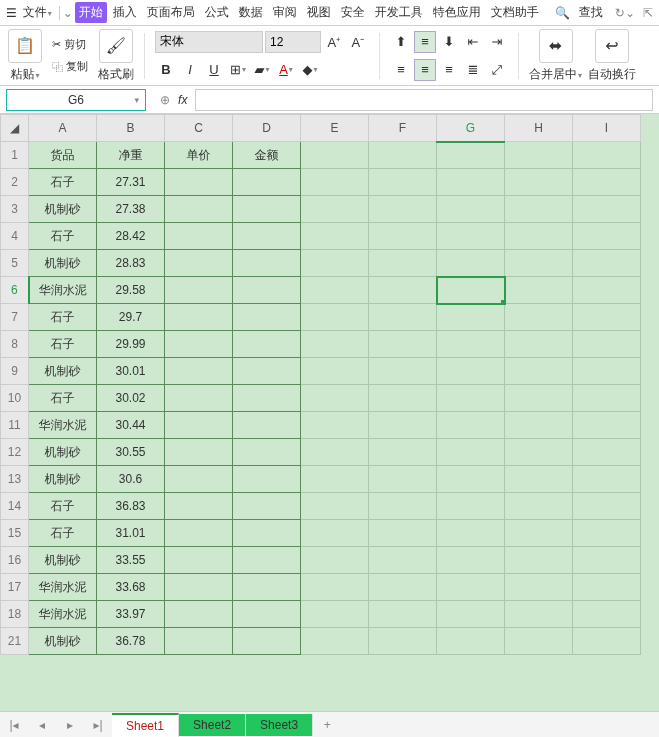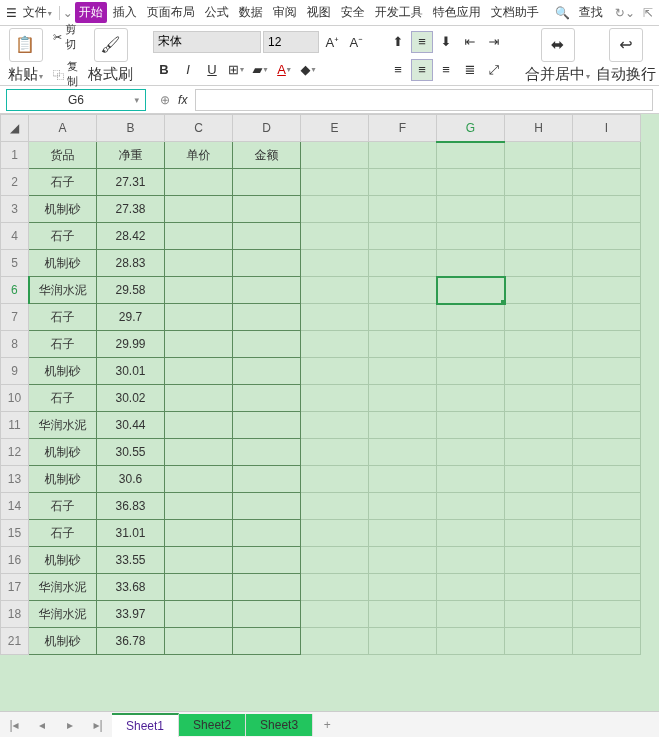--- a/index.html
+++ b/index.html
@@ -1,25 +1,25 @@
 <!DOCTYPE html>
 <html><head>
 <meta charset="utf-8">
 <style>
 *{box-sizing:border-box;margin:0;padding:0;font-family:"Microsoft YaHei",SimSun,sans-serif}
 body{background:#fff;font-size:12px;color:#333;width:659px;height:737px;overflow:hidden;display:flex;flex-direction:column}
 .menubar{display:flex;align-items:center;height:26px;border-bottom:1px solid #d0d0d0;padding:0 6px;gap:2px}
 .menu-item{padding:2px 4px;cursor:pointer;white-space:nowrap;font-size:12px}
-.menu-item.active{background:#a21caf;color:#fff;border-radius:2px}
+.menu-item.active{background:#8b5cf6;color:#fff;border-radius:2px}
 .menu-sep{width:1px;height:14px;background:#ccc;margin:0 1px}
 .menubar .spacer{flex:1}
 .toolbar{display:flex;align-items:center;height:60px;border-bottom:1px solid #d0d0d0;padding:4px 8px;gap:6px}
 .tb-col{display:flex;flex-direction:column;gap:3px;align-items:center;justify-content:center}
 .tb-big{width:34px;height:34px;border:1px solid #d0d0d0;border-radius:3px;display:flex;align-items:center;justify-content:center;font-size:16px}
-.tb-lbl{font-size:15px;white-space:nowrap}
+.tb-lbl{font-size:12px;white-space:nowrap}
 .tb-btn{display:flex;align-items:center;gap:3px;padding:2px 4px;font-size:11px;cursor:pointer}
 .tb-sep{width:1px;height:46px;background:#e0e0e0;margin:0 4px}
 .font-sel,.size-sel{height:22px;border:1px solid #ccc;font-size:12px;padding:0 4px;background:#e5e5e5}
 .font-sel{width:108px}
 .size-sel{width:56px}
 .fmt-row{display:flex;gap:2px;align-items:center}
 .fmt-btn{width:22px;height:22px;display:flex;align-items:center;justify-content:center;border:1px solid transparent;cursor:pointer;font-size:13px}
 .fmt-btn.active{background:#d8ead9;border-color:#aac}
 .dd::after{content:"▾";font-size:8px;margin-left:1px;color:#888}
 .refbar{display:flex;align-items:center;height:28px;border-bottom:1px solid #d0d0d0}
@@ -37,21 +37,21 @@
 .colE,.colF,.colG,.colH,.colI{width:68px}
 td.databorder{border:1px solid #5a8a5c}
 td.sel{outline:2px solid #2e9b4f;outline-offset:-1px;position:relative}
 td.sel::after{content:"";position:absolute;right:-3px;bottom:-3px;width:6px;height:6px;background:#2e9b4f}
 th.colactive{color:#2e9b4f;border-bottom:2px solid #2e9b4f}
 .rowhdr.rowactive{color:#2e9b4f;border-right:2px solid #2e9b4f}
 td.dashed{border-top:1px dashed #5a8a5c;border-bottom:1px dashed #5a8a5c}
 .tabbar{display:flex;align-items:center;height:26px;border-top:1px solid #ccc;background:#f4f4f4;font-size:12px}
 .tabbtn{width:28px;height:24px;display:flex;align-items:center;justify-content:center;color:#888;cursor:pointer}
 .sheettab{padding:4px 14px;border-right:1px solid #ddd;cursor:pointer;background:#22c55e}
-.sheettab.active{background:#fff;color:#4c1d95;border-top:2px solid #2e9b4f}
+.sheettab.active{background:#fff;color:#b91c1c;border-top:2px solid #2e9b4f}
 </style>
 </head>
 <body>
 
 <div class="menubar">
   <span>☰</span>
   <span class="menu-item dd">文件</span>
   <span class="menu-sep"></span>
   <span style="color:#888">⌄</span>
   <span class="menu-item active">开始</span>

